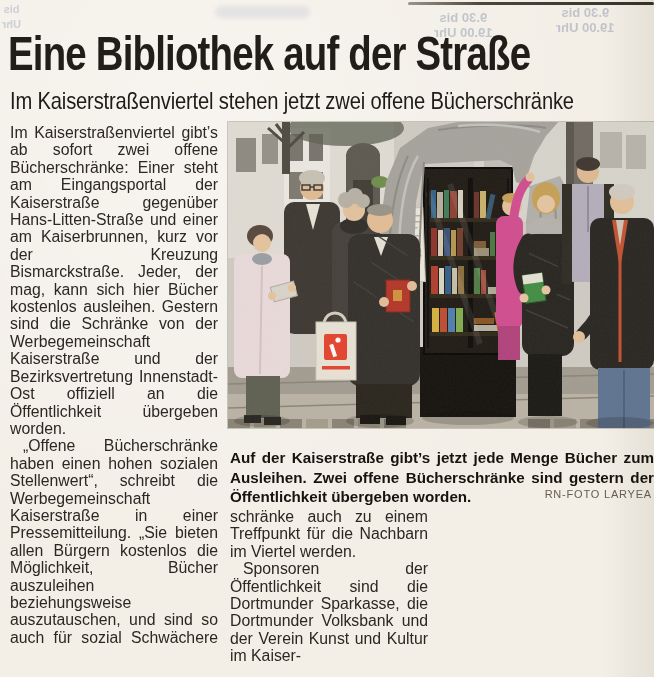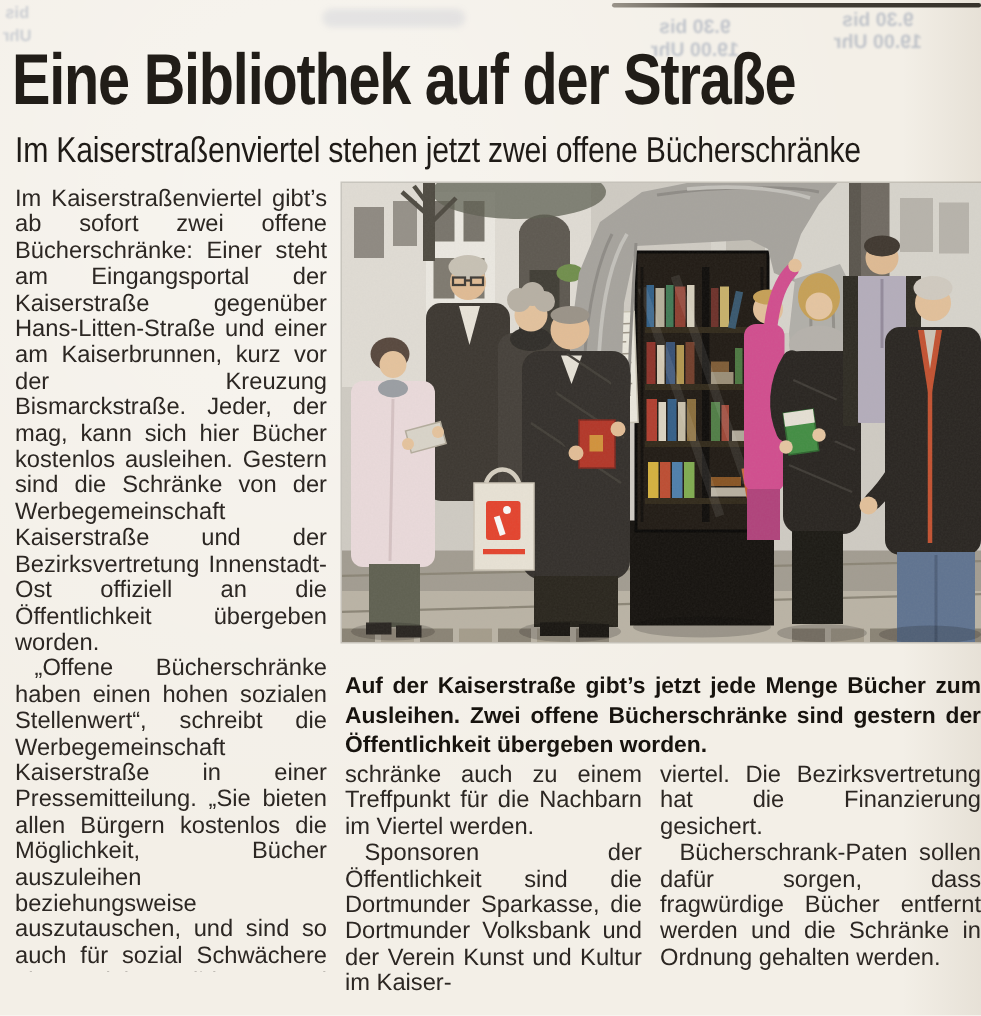--- a/index.html
+++ b/index.html
@@ -324,25 +324,22 @@
         <ellipse cx="392" cy="301" rx="34" ry="6" fill="#000"></ellipse>
       </g>
 
       <rect x="0" y="0" width="426" height="306" fill="#9a8f74" opacity="0.05"></rect>
       <rect x="0" y="0" width="426" height="306" filter="url(#grain)" opacity="0.55"></rect>
     </svg>
   </figure>
 
   <div class="caption-wrap">
     <span>Auf der Kaiserstraße gibt’s jetzt jede Menge Bücher zum Ausleihen. Zwei offene Bücherschränke sind gestern der Öffentlichkeit übergeben worden.</span>
+    <span class="credit">RN-FOTO LARYEA</span>
   </div>
 
   <div class="col-mid bodycopy">
     <p>schränke auch zu einem Treffpunkt für die Nachbarn im Viertel werden.</p>
     <p class="indent">Sponsoren der Öffentlichkeit sind die Dortmunder Sparkasse, die Dortmunder Volksbank und der Verein Kunst und Kultur im Kaiser-</p>
   </div>
 
-  <div class="col-right bodycopy">
-    <p>viertel. Die Bezirksvertretung hat die Finanzierung gesichert.</p>
-    <p class="indent">Bücherschrank-Paten sollen dafür sorgen, dass fragwürdige Bücher entfernt werden und die Schränke in Ordnung gehalten werden.</p>
-  </div>
 
 </div>
 
 </body></html>

